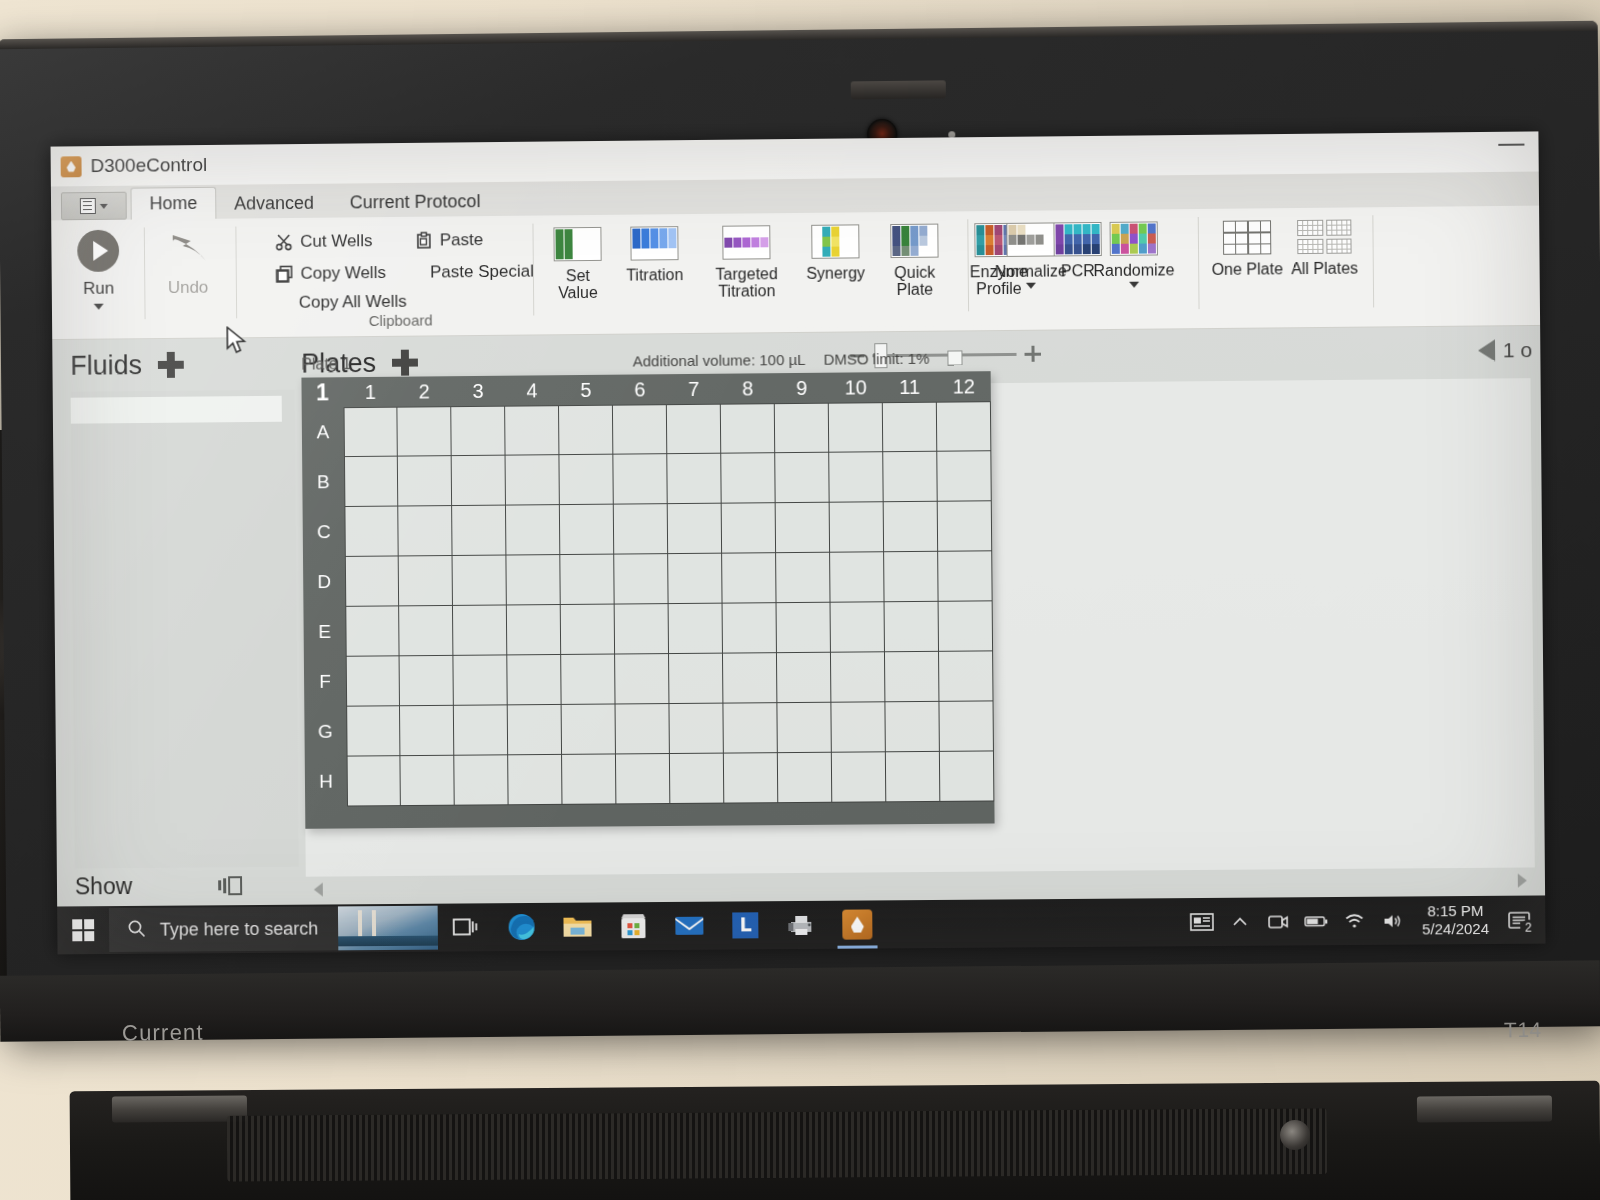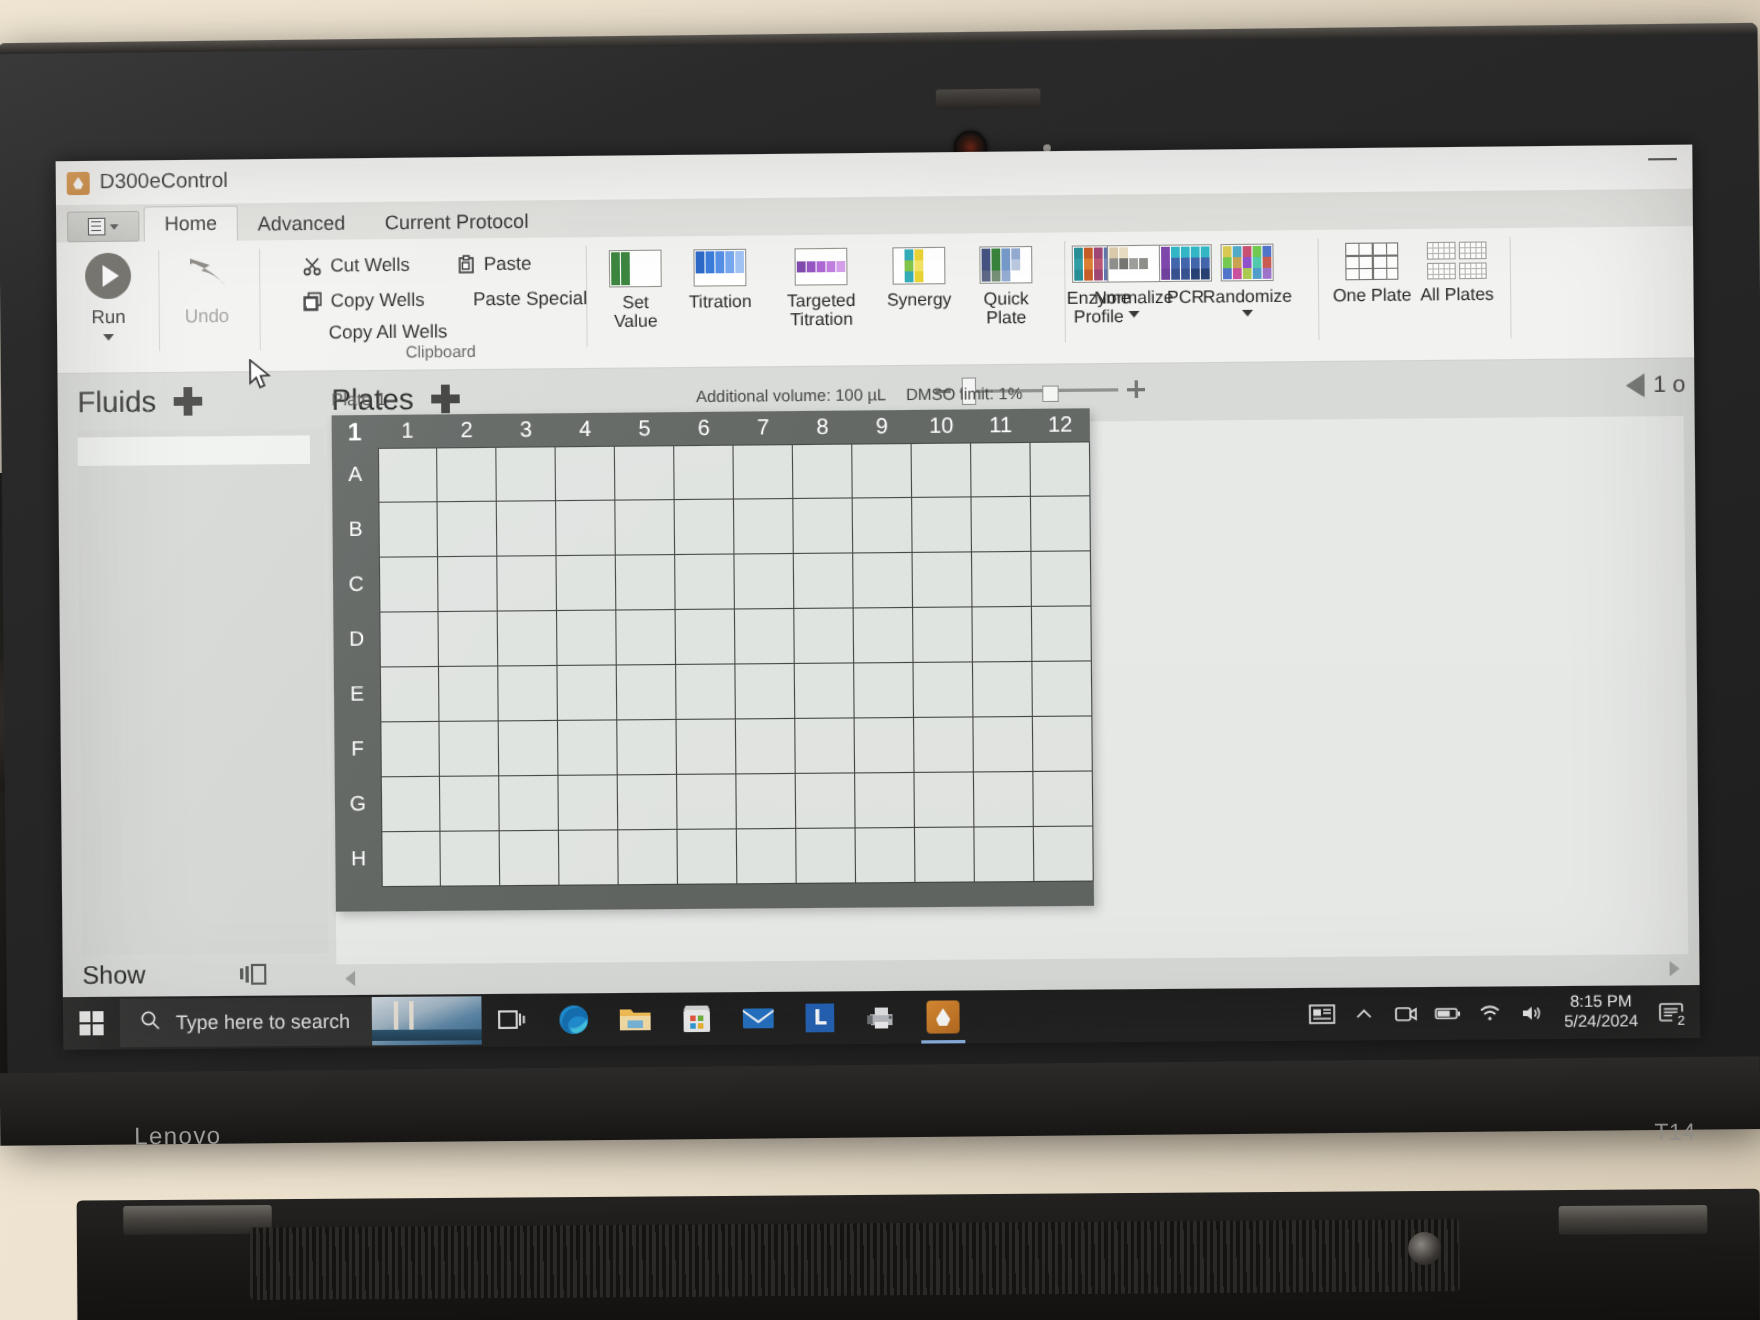--- a/index.html
+++ b/index.html
@@ -1061,21 +1061,21 @@
           </div>
         </div>
       </div>
 
       <div id="screen-sheen"></div>
       <div id="screen-vignette"></div>
     </div>
   </div>
 
   <div id="bezel-bottom"></div>
-  <div id="lenovo-logo">Lenovo</div>
+  <div id="lenovo-logo">Current</div>
   <div id="model-logo">T14</div>
 
   <div id="deck"></div>
   <div class="hinge" id="hinge-l"></div>
   <div class="hinge" id="hinge-r"></div>
   <div id="speaker-grille"></div>
   <div id="deck-dot"></div>
 </div>
 
 </body></html>

